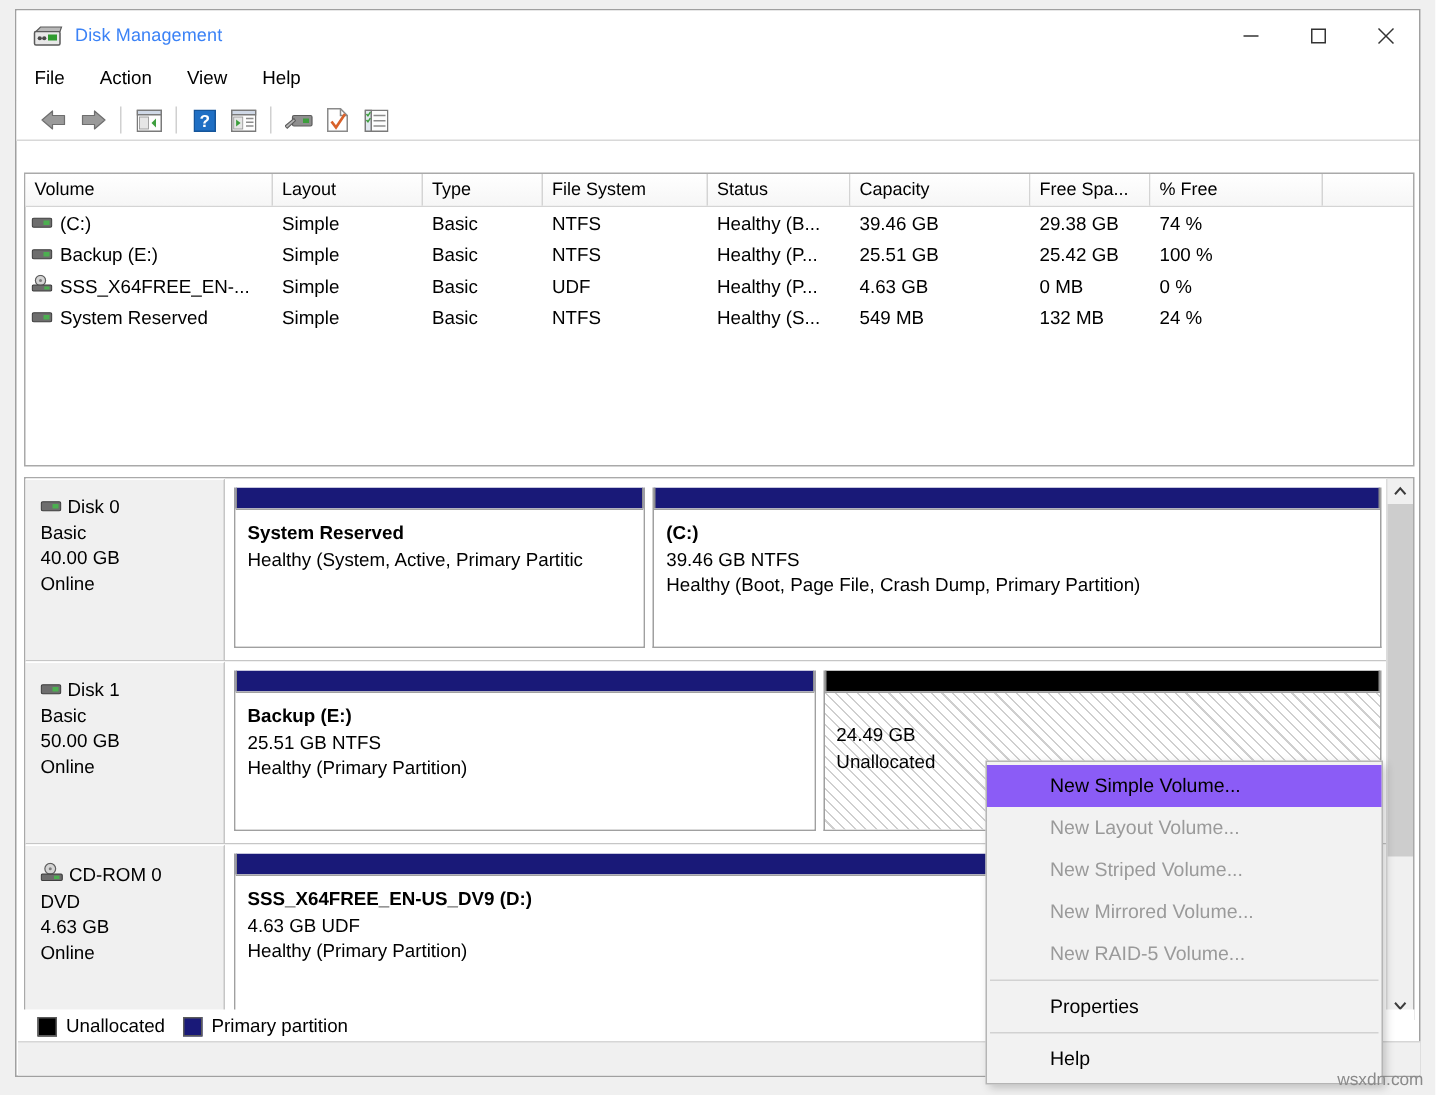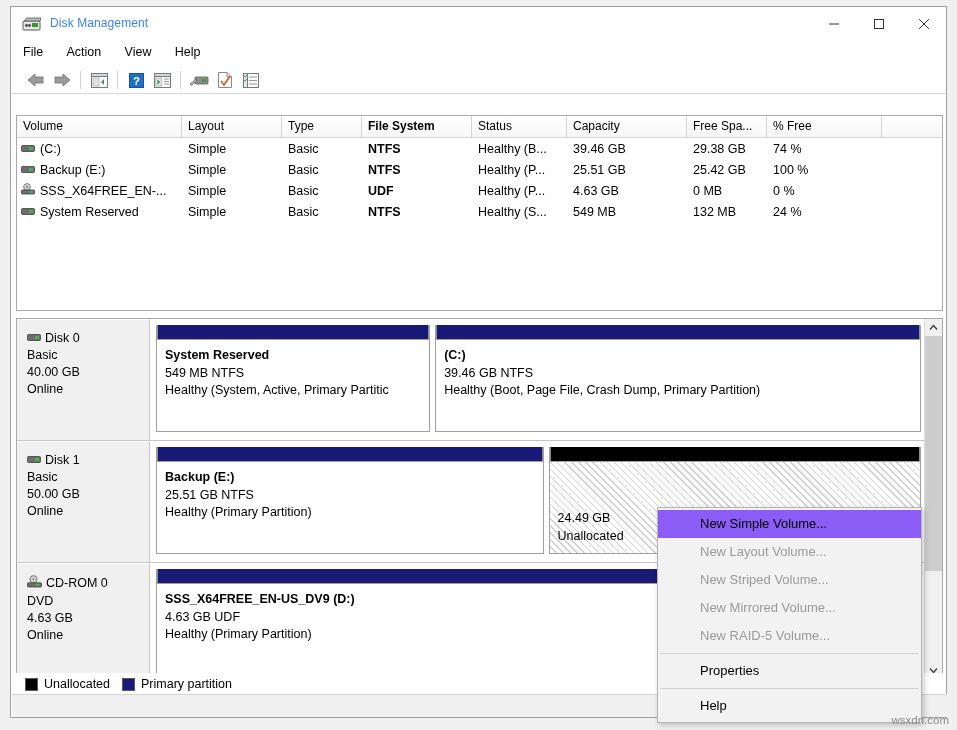--- a/index.html
+++ b/index.html
@@ -156,21 +156,21 @@
     display: flex;
     align-items: center;
     padding-left: 4px;
   }
   .vol-label { margin-left: 5px; }
 
   
   .c-vol   { width: 165px; }
   .c-lay   { width: 100px; }
   .c-typ   { width: 80px;  }
-  .c-fs    { width: 110px; font-weight: bold; }
+  .c-fs    { width: 110px; }
   .c-sta   { width: 95px;  }
   .c-cap   { width: 120px; }
   .c-free  { width: 80px;  }
   .c-pct   { width: 115px; }
   .c-end   { width: 60px; border-right: none !important; }
 
   
   .splitter {
     position: absolute;
     left: 5px;
@@ -263,21 +263,21 @@
   }
   .part.unalloc .pbody {
     background-color: #ffffff;
     background-image: repeating-linear-gradient(
       45deg,
       #ffffff 0px, #ffffff 4px,
       #cfcfcf 4px, #cfcfcf 5px
     );
   }
   .pname { font-weight: bold; }
-  .part.unalloc .pbody { padding-top: 48px; }
+  .part.unalloc .pbody { padding-top: 20px; }
 
   
   .vscroll {
     position: absolute;
     right: 0;
     top: 0;
     width: 17px;
     height: 360px;
     background: #f0f0f0;
     border-left: 1px solid #dcdcdc;
@@ -606,21 +606,20 @@
             </div>
             <div class="disk-meta">Basic</div>
             <div class="disk-meta">40.00 GB</div>
             <div class="disk-meta">Online</div>
           </div>
           <div class="disk-parts">
             <div class="part" style="flex: 36 1 0;">
               <div class="capbar"></div>
               <div class="pbody">
                 <div class="pname">System Reserved</div>
-                <div>549 MB NTFS</div>
                 <div>Healthy (System, Active, Primary Partitic</div>
               </div>
             </div>
             <div class="part" style="flex: 64 1 0;">
               <div class="capbar"></div>
               <div class="pbody">
                 <div class="pname">(C:)</div>
                 <div>39.46 GB NTFS</div>
                 <div>Healthy (Boot, Page File, Crash Dump, Primary Partition)</div>
               </div>

